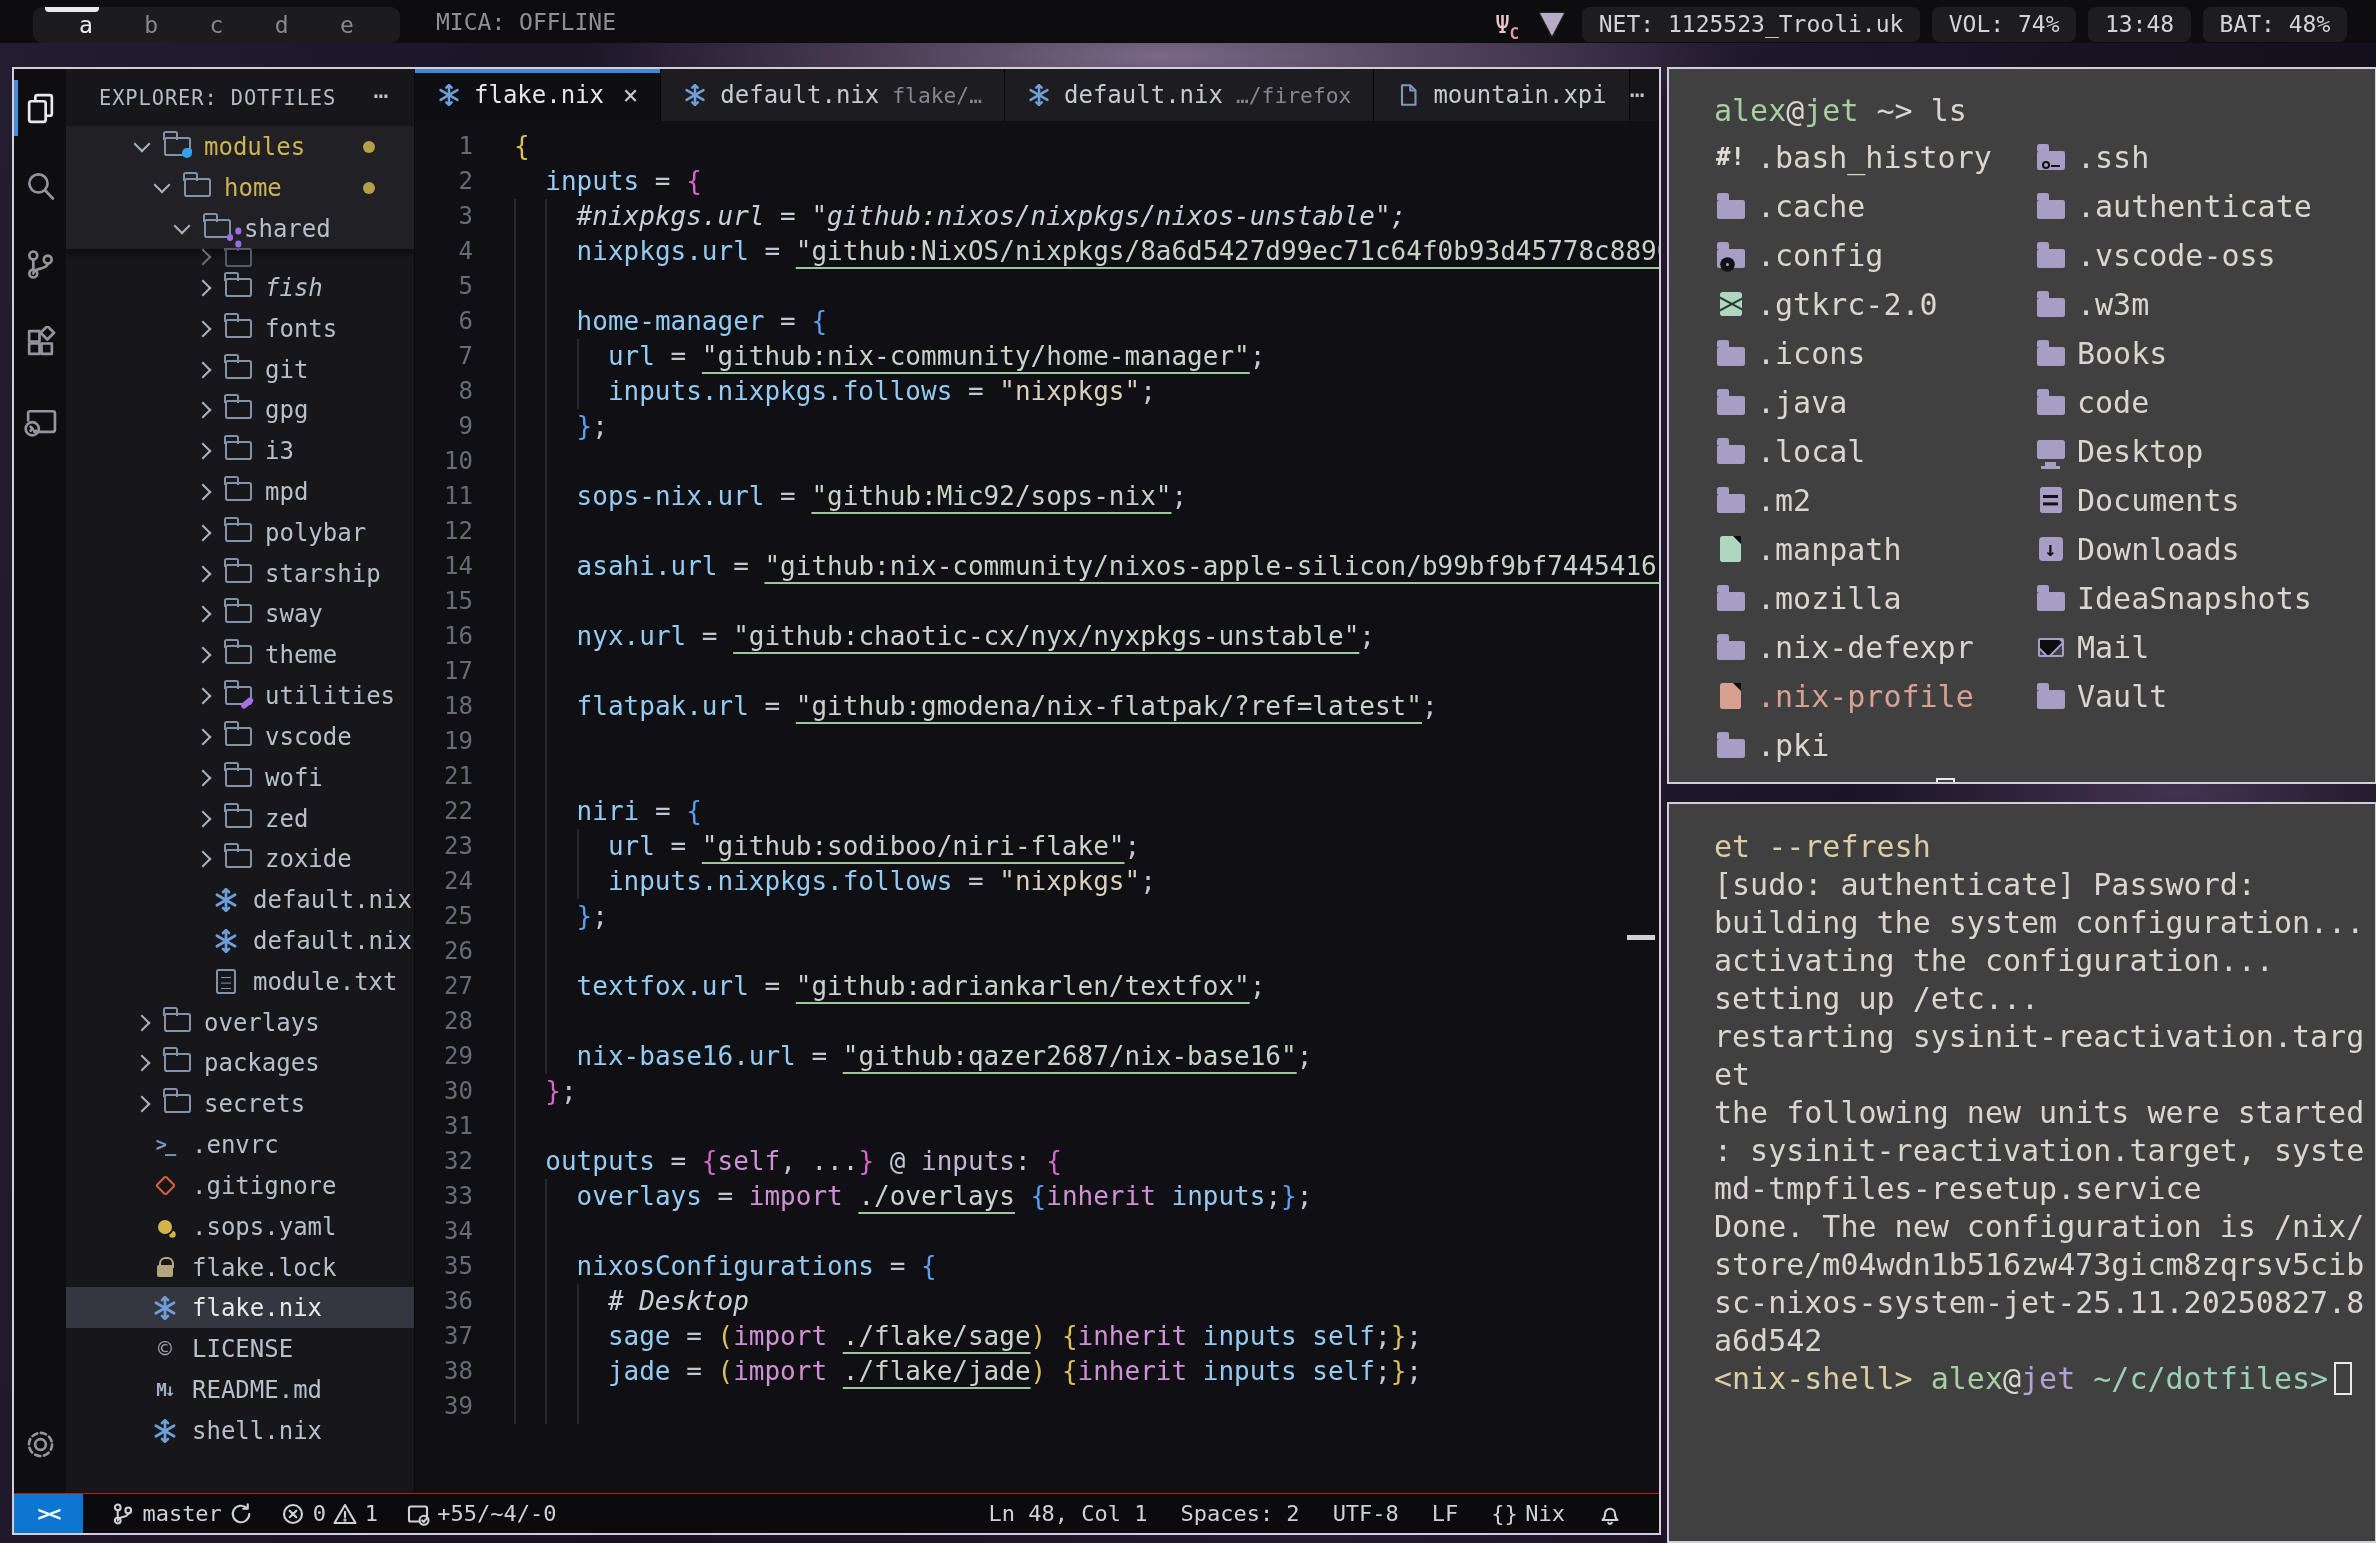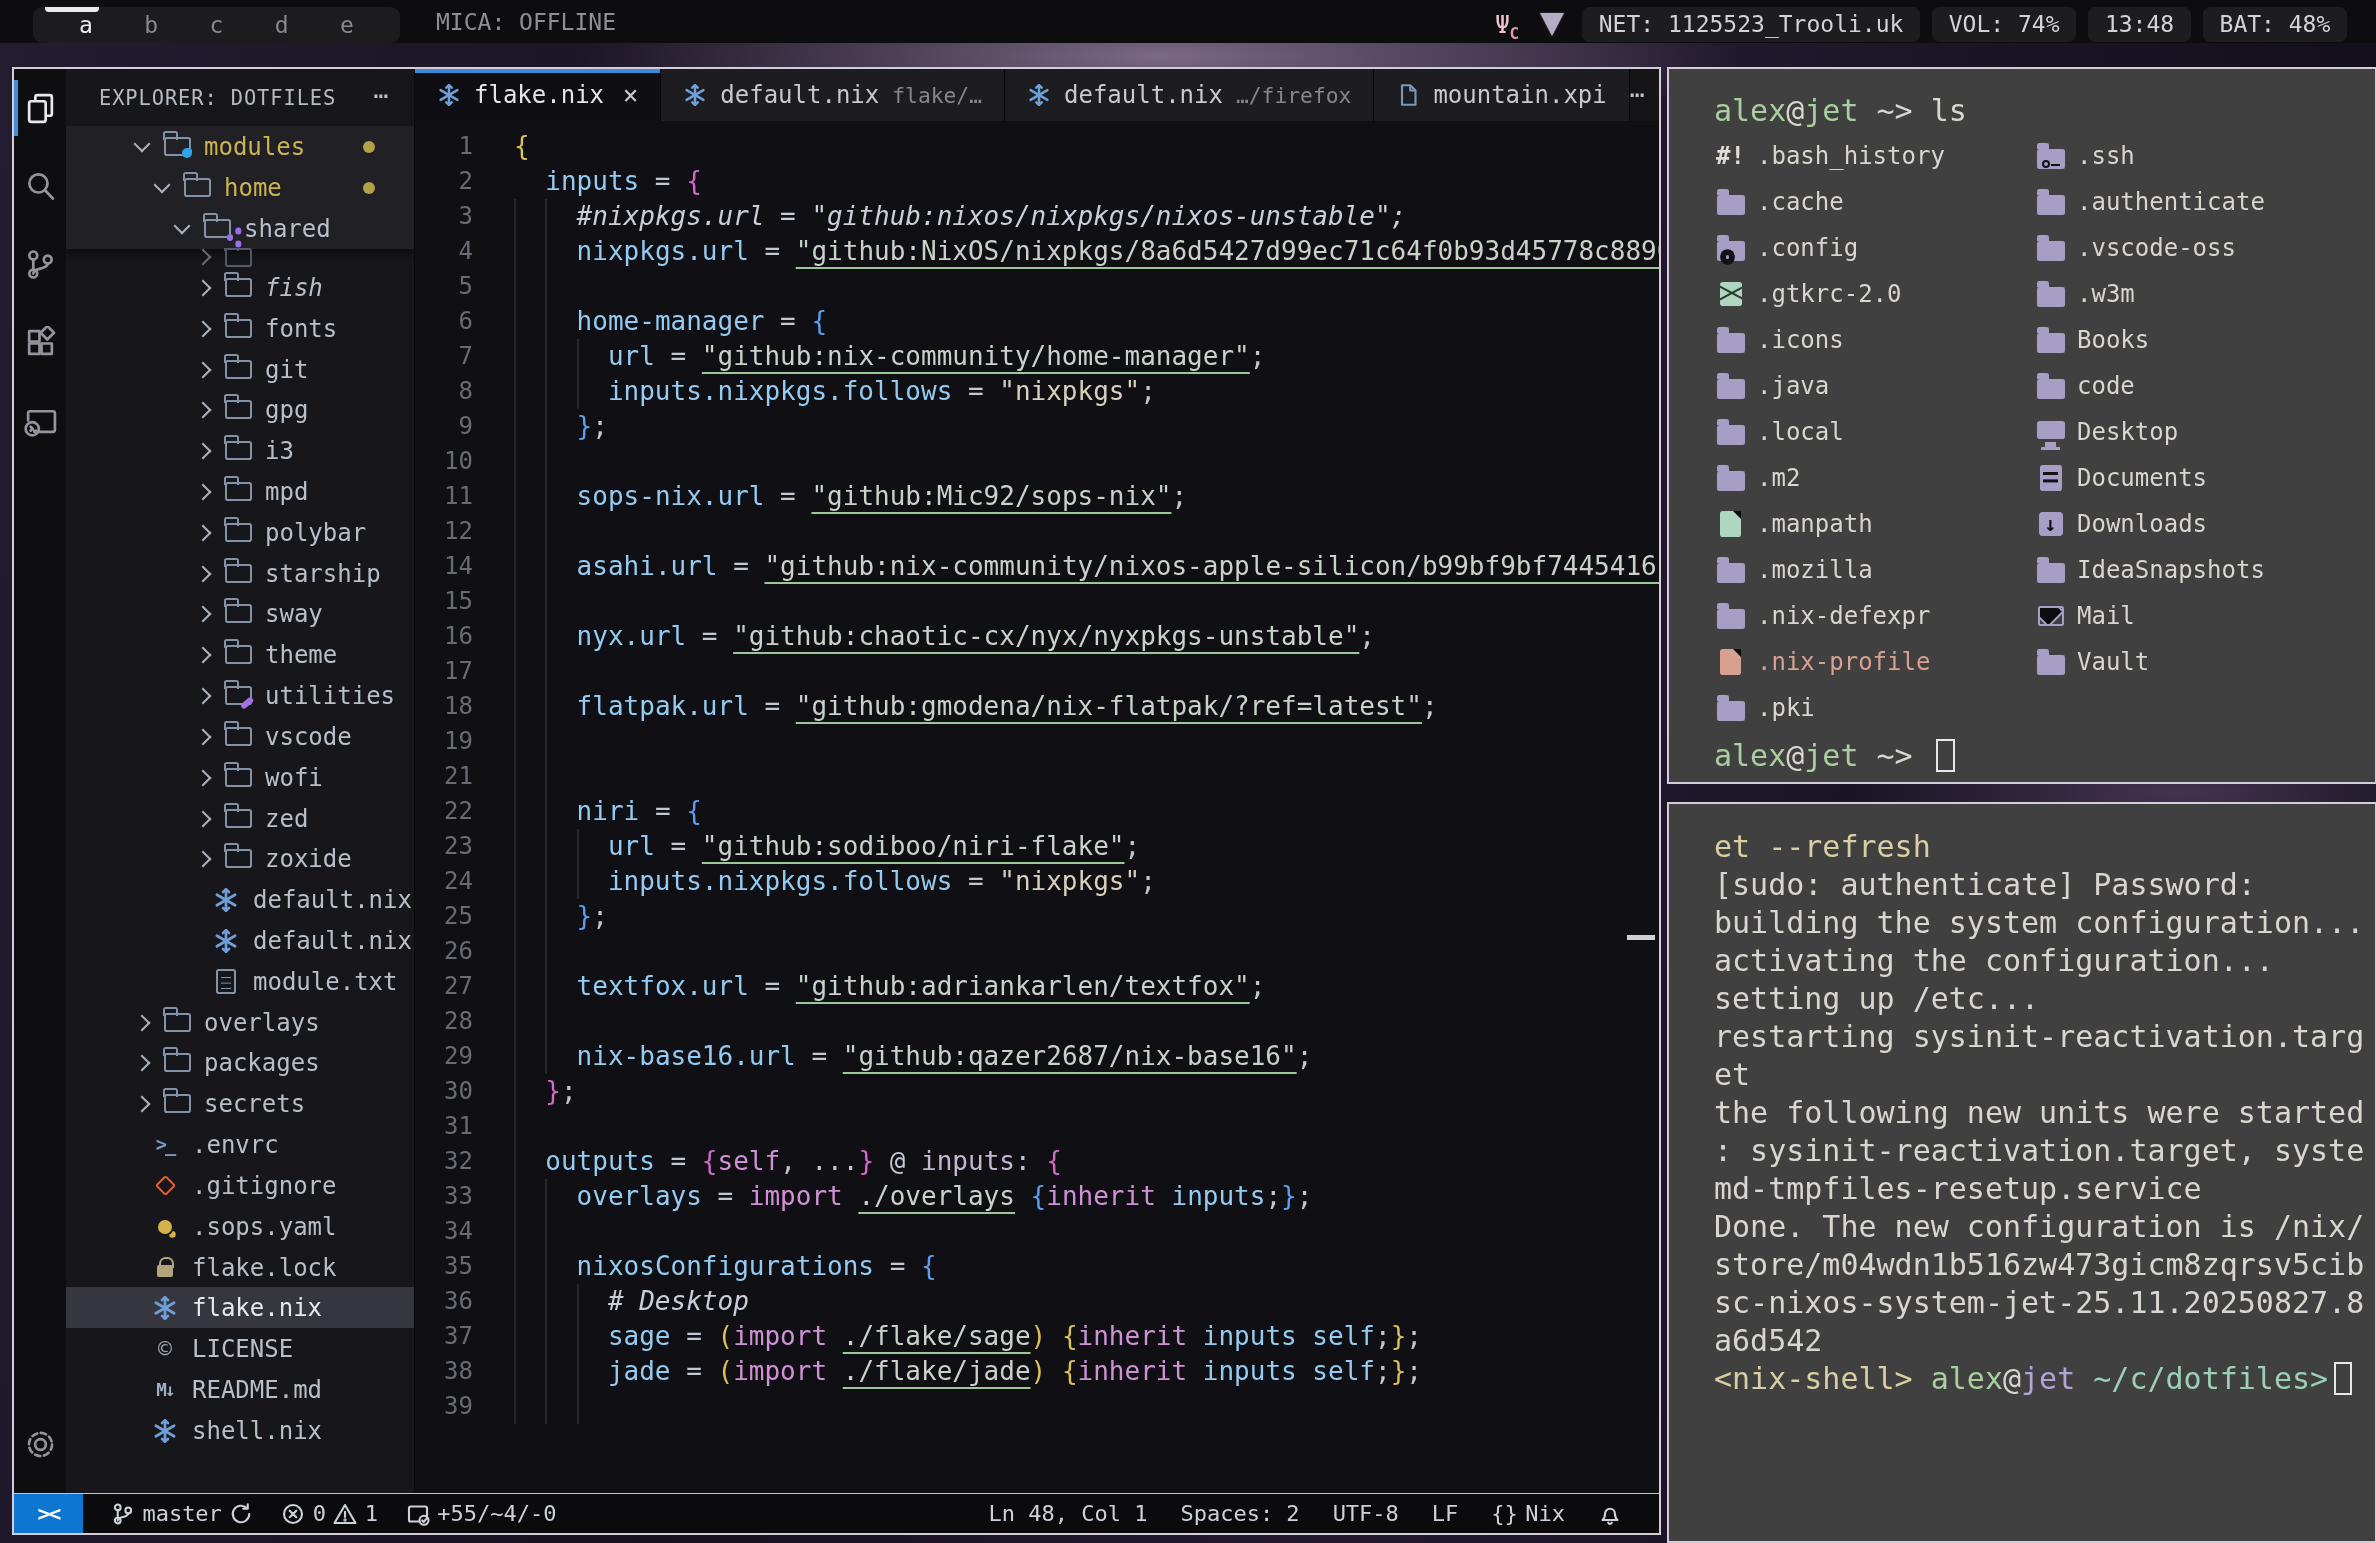--- a/index.html
+++ b/index.html
@@ -26,21 +26,21 @@
   .tb-right{position:absolute;right:29px;top:5.6px;height:37px;display:flex;align-items:center;gap:12px}
   .tb-icon{position:relative;width:37px;height:37px;display:flex;align-items:center;justify-content:center}
   .psi{color:#ecc3ce;font-size:25px;line-height:1}
   .psi-c{position:absolute;right:1.9px;bottom:0px;color:#e69aa9;font-size:16px;font-weight:bold}
   .shield{width:0;height:0;border-left:12px solid transparent;border-right:12px solid transparent;border-top:23px solid #b6acc6;filter:drop-shadow(0 0 0.9px #555)}
   .tb-box{background:#1d1d20;border-radius:7.4px;height:35px;display:flex;align-items:center;padding:0 16.7px;color:#d2d3d7;white-space:nowrap}
   
   .win{position:absolute;border:2.8px solid #d3cdd9;background:#101014}
   
   #vscode{left:12px;top:67px;width:1649px;height:1468px}
-  .vs-inner{position:relative;width:100%;height:100%;background:#f9a8d4}
+  .vs-inner{position:relative;width:100%;height:100%;background:#b91c1c}
   .actbar{position:absolute;left:0;top:0;width:52px;height:1424px;background:#0e0e11;display:flex;flex-direction:column;align-items:center}
   .act-icon{width:52px;height:78px;display:flex;align-items:center;justify-content:center;color:#94949c;position:relative}
   .act-icon.active{color:#e9e9ed}
   .act-icon.active::before{content:'';position:absolute;left:0;top:11px;bottom:11px;width:3.7px;background:#3f8fdd}
   .act-icon svg{width:33px;height:33px;stroke:currentColor;fill:none;stroke-width:1.3;stroke-linecap:round;stroke-linejoin:round}
   .act-gear{position:absolute;left:0;bottom:9.3px}
   .sidebar{position:absolute;left:52px;top:0;width:349px;height:1424px;background:#17171b;border-right:1.9px solid #0a0a0c;overflow:hidden}
   .sb-head{position:absolute;left:0;top:0;width:100%;height:57px;display:flex;align-items:center}
   .sb-title{margin-left:33px;font-size:20.4px;letter-spacing:0.9px;color:#b7bbc3}
   .sb-more{position:absolute;right:26px;top:13px;color:#c0c3ca;font-size:24px;cursor:default}
@@ -116,21 +116,21 @@
   .tline{line-height:45px;white-space:pre}
   .tline2{line-height:38px;white-space:pre}
   .c-green{color:#a9cfa0}
   .c-tan{color:#d9cda4}
   .c-purple{color:#b1a3d6}
   .c-teal{color:#9ccfb8}
   .c-salmon{color:#d8a091}
   .c-fg{color:#d9d5cf}
   .cursor{display:inline-block;width:18.6px;height:33px;border:2.8px solid #e9e9e9;vertical-align:-5.6px;margin-left:5.6px}
   .ls-grid{display:grid;grid-template-columns:43px 277px 43px auto;row-gap:14px;align-items:center;margin-top:7.4px}
-  .ls-name{font-size:24px}
+  .ls-name{font-size:30px}
   
   .ti{position:relative;width:33px;height:32px;display:inline-flex;align-items:center;justify-content:center}
   .tfold{width:28px;height:19.5px;background:#a79ec6;border-radius:2.3px;position:relative;margin-top:6.5px}
   .tfold::before{content:'';position:absolute;left:0;top:-6.5px;width:12px;height:6.5px;background:#a79ec6;border-radius:2.3px 2.3px 0 0}
   .ov-gear{position:absolute;left:6.5px;top:11px;width:9.3px;height:9.3px;border-radius:50%;background:#121216;box-shadow:0 0 0 2.8px #121216}
   .ov-gear::before{content:'';position:absolute;left:2.8px;top:2.8px;width:3.7px;height:3.7px;border-radius:50%;background:#a79ec6}
   .ov-key{position:absolute;left:5.6px;top:10.2px;width:8.3px;height:8.3px;border:2.3px solid #121216;border-radius:50%}
   .ov-key::before{content:'';position:absolute;left:6.5px;top:1.9px;width:9.3px;height:2.3px;background:#121216}
   .tcube{width:22px;height:24px;background:#aed6c0;border-radius:2.8px;position:relative;overflow:hidden}
   .tcube::before{content:'';position:absolute;left:-3.7px;top:10.2px;width:32px;height:1.9px;background:#2a3a32;transform:rotate(28deg)}

